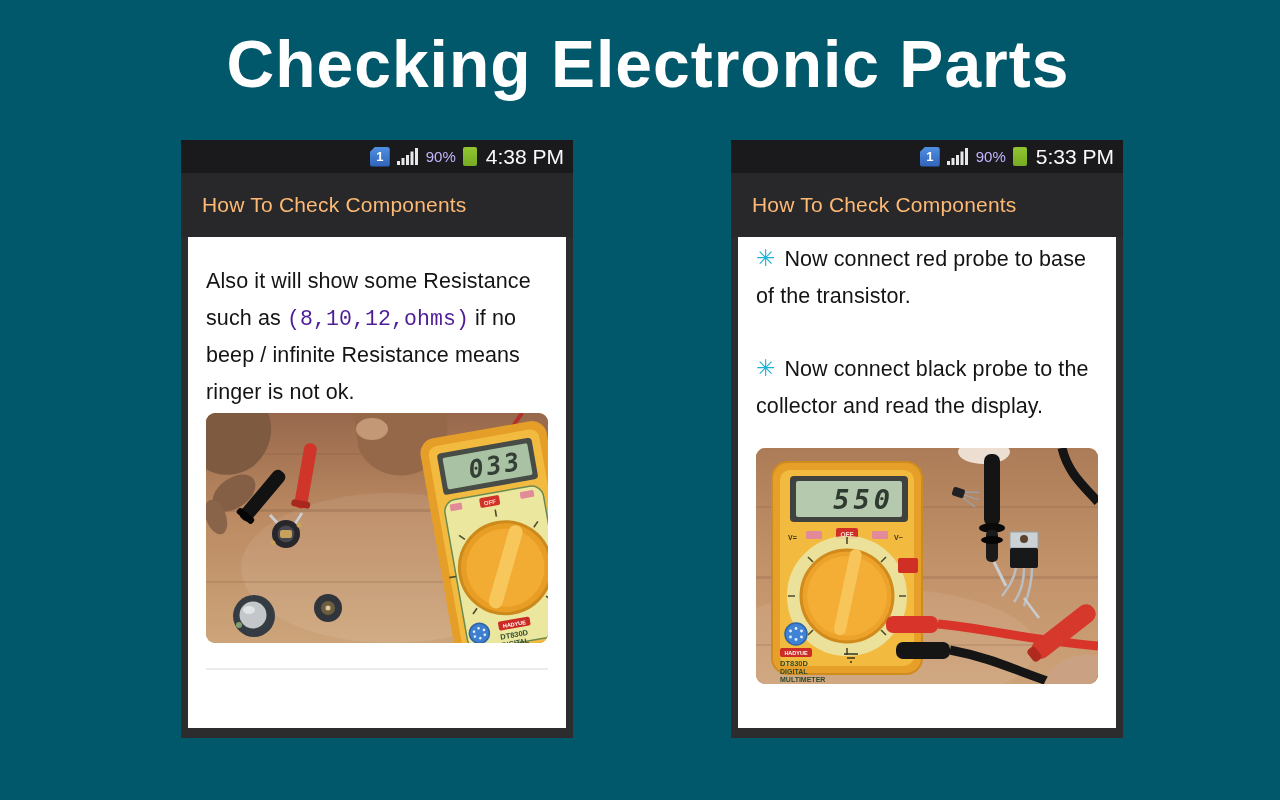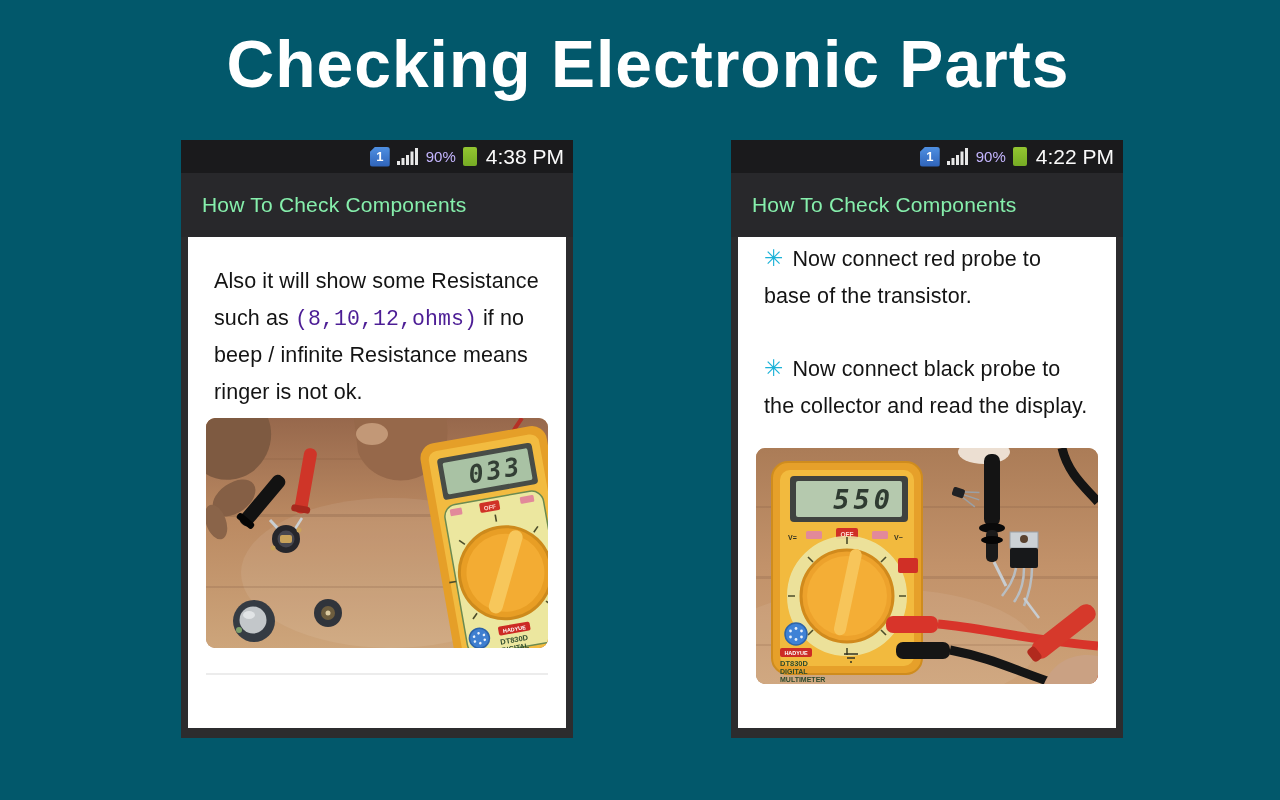--- a/index.html
+++ b/index.html
@@ -16,27 +16,27 @@
          justify-content:flex-end;gap:7px;padding-right:9px;}
   .sim-badge{width:20px;height:20px;background:linear-gradient(#4f90e2,#2f63b9);
          border-radius:3px;clip-path:polygon(28% 0,100% 0,100% 100%,0 100%,0 28%);
          color:#fff;font-size:13px;font-weight:bold;display:flex;align-items:center;
          justify-content:center;}
   .sig{display:block;}
   .pct{color:#c4b5fd;font-size:15px;}
   .battery{width:14px;height:19px;background:linear-gradient(#93c531,#76ac24);
          border-radius:2px;}
   .clock{color:#fafafa;font-size:21px;margin-left:2px;}
-  .app-header{height:64px;background:#28282b;color:#86efac;font-size:21px;
+  .app-header{height:64px;background:#28282b;color:#fdba74;font-size:21px;
          display:flex;align-items:center;padding-left:21px;letter-spacing:.2px;}
   .screen{margin:0 7px;width:378px;height:491px;background:#ffffff;overflow:hidden;
          box-sizing:border-box;padding:0 18px;}
   .bezel{height:10px;}
   
-  .screen p{margin:8px;font-size:21.5px;line-height:36.5px;color:#141414;letter-spacing:.1px;}
+  .screen p{margin:0;font-size:21.5px;line-height:36.5px;color:#141414;letter-spacing:.1px;}
   .phone-left .screen p{margin-top:26px;}
   .pink{color:#4c1d95;font-family:Liberation Mono, monospace;}
   .bullet1{margin-top:3px !important;}
   .bullet2{margin-top:36px !important;}
   .bullet-icon{color:#1bb2d8;font-size:23px;margin-right:9px;}
   .photo{display:block;width:342px;border-radius:9px;background:#b98a62;}
   .phone-left .photo{height:230px;margin:3px auto 0;}
   .phone-right .photo{height:236px;margin:24px auto 0;}
   .divider{height:2px;background:#ececec;margin-top:25px;}
   .lcd{font-family:"DejaVu Sans Mono",monospace;font-weight:bold;font-style:italic;
@@ -194,21 +194,21 @@
         <g fill="#e8e8e8">
           <rect x="0" y="13" width="3" height="4"></rect>
             <rect x="4.5" y="10" width="3" height="7"></rect>
           <rect x="9" y="7" width="3" height="10"></rect>
             <rect x="13.5" y="3.5" width="3" height="13.5"></rect>
           <rect x="18" y="0" width="3" height="17"></rect>
         </g>
       </svg>
       <span class="pct">90%</span>
       <span class="battery"></span>
-      <span class="clock">4:22 PM</span>
+      <span class="clock">5:33 PM</span>
     </div>
     <div class="app-header">
       <span>How To Check Components</span>
     </div>
     <div class="screen">
       <p class="bullet1"><span class="bullet-icon">✳</span><span>Now connect red probe to base of the transistor.</span></p>
       <p class="bullet2"><span class="bullet-icon">✳</span><span>Now connect black probe to the collector and read the display.</span></p>
 
       <svg class="photo" viewBox="0 0 342 236">
         <defs>

